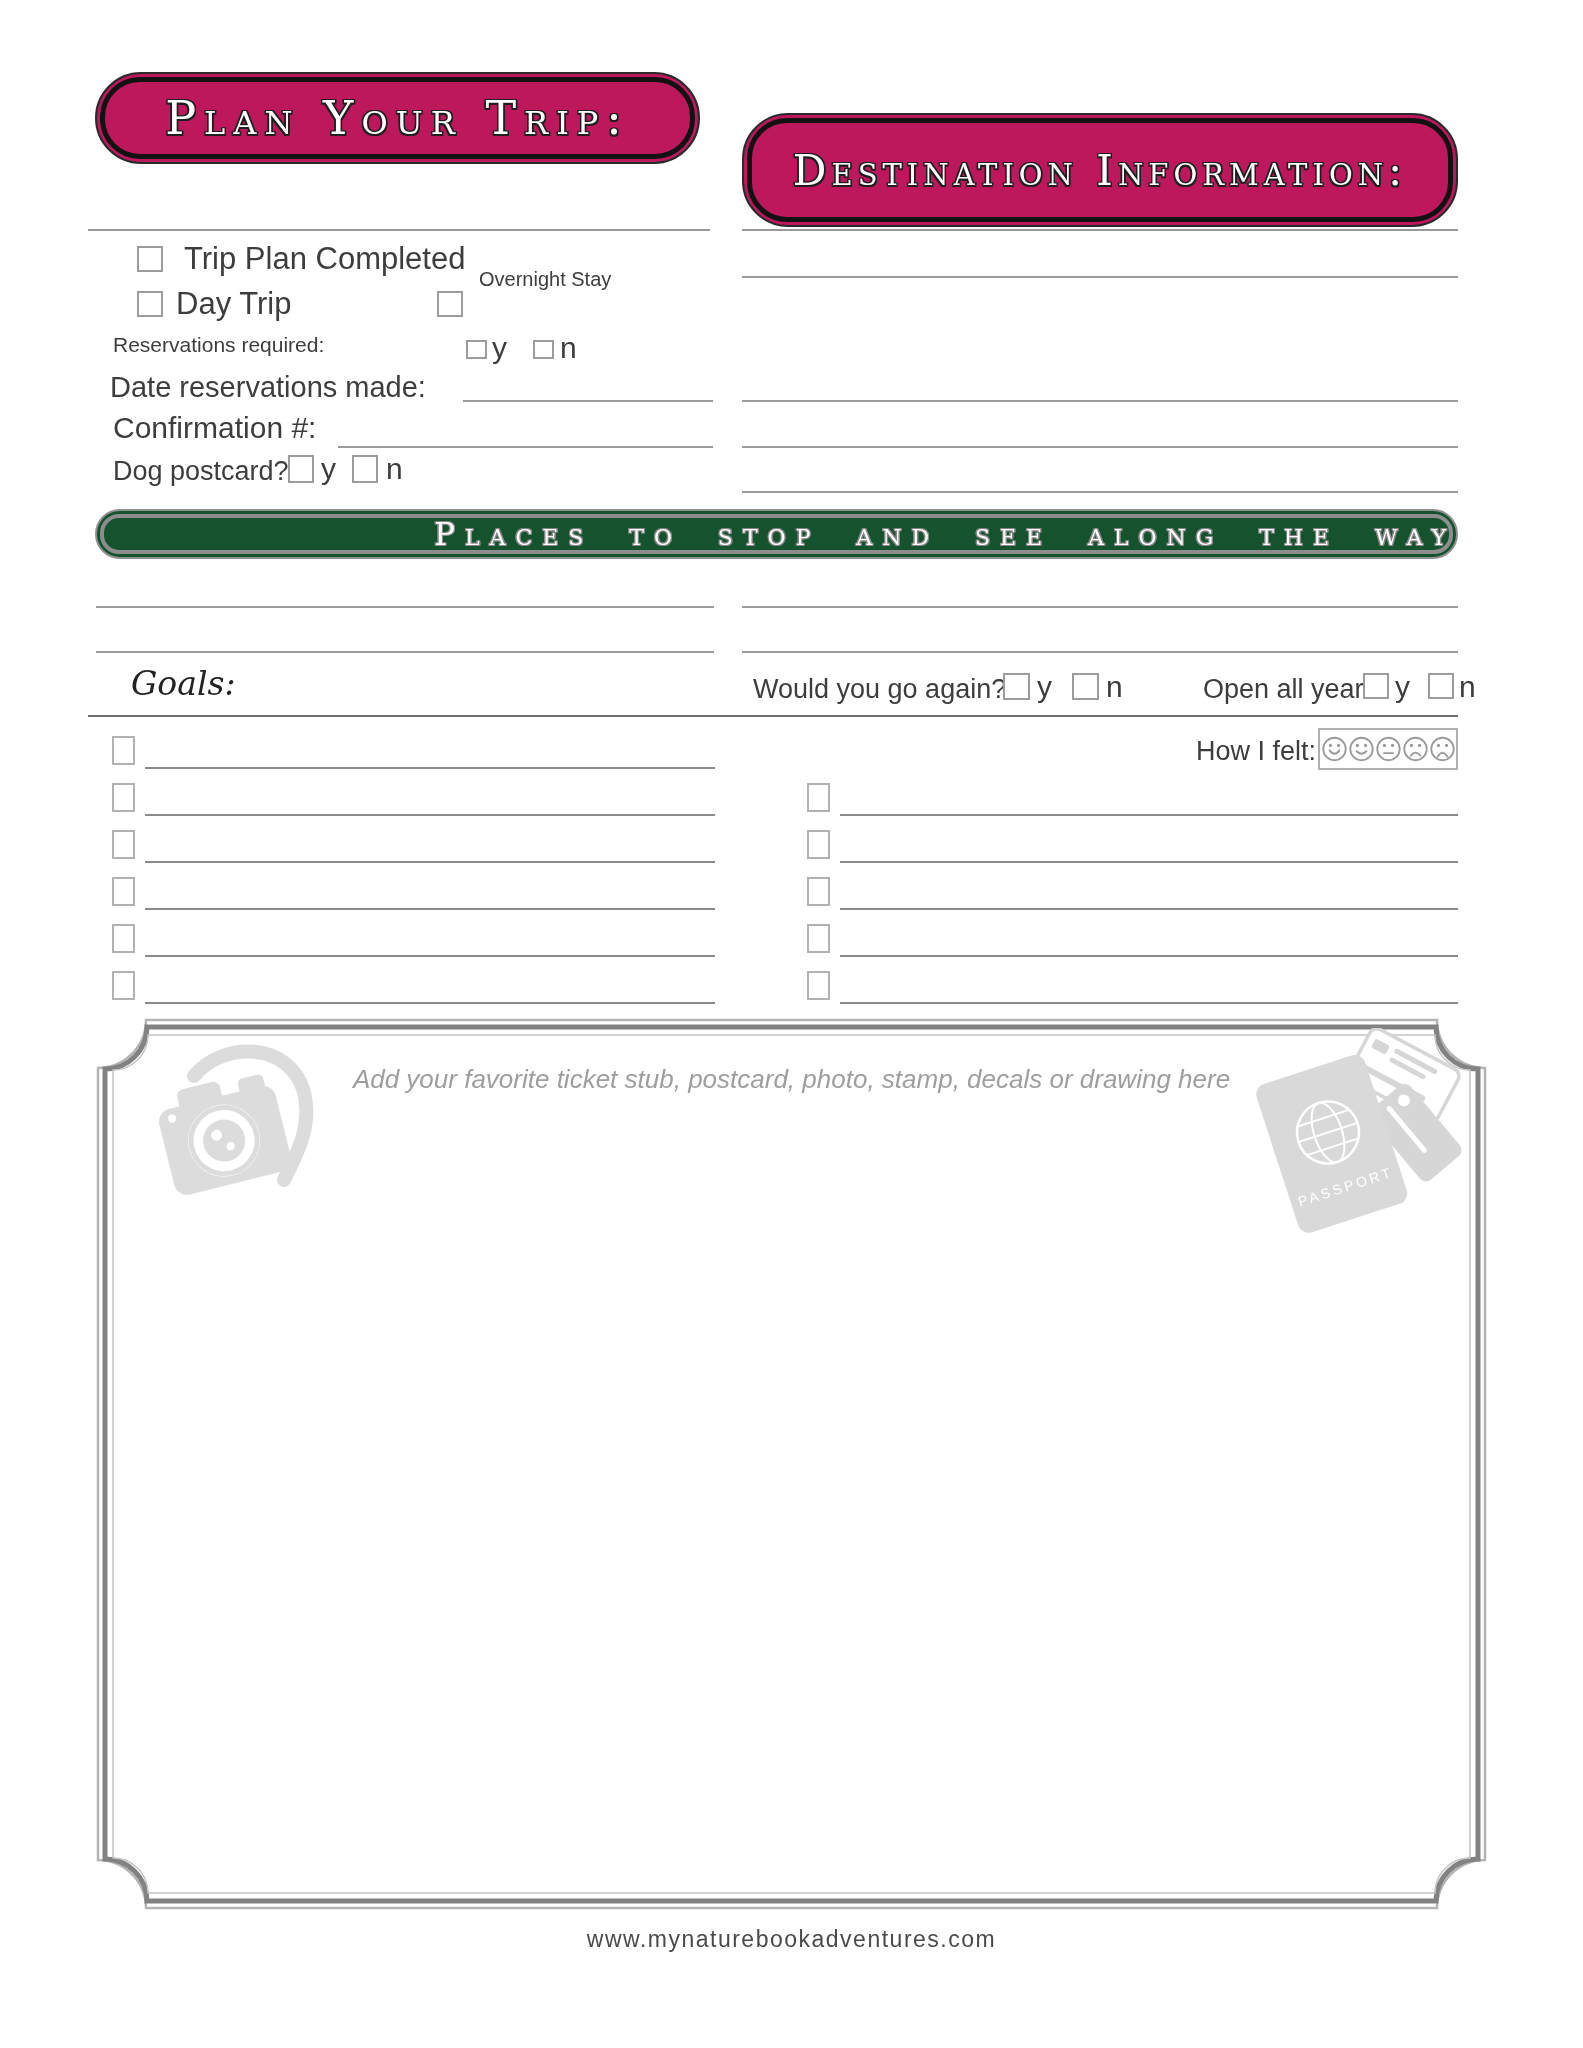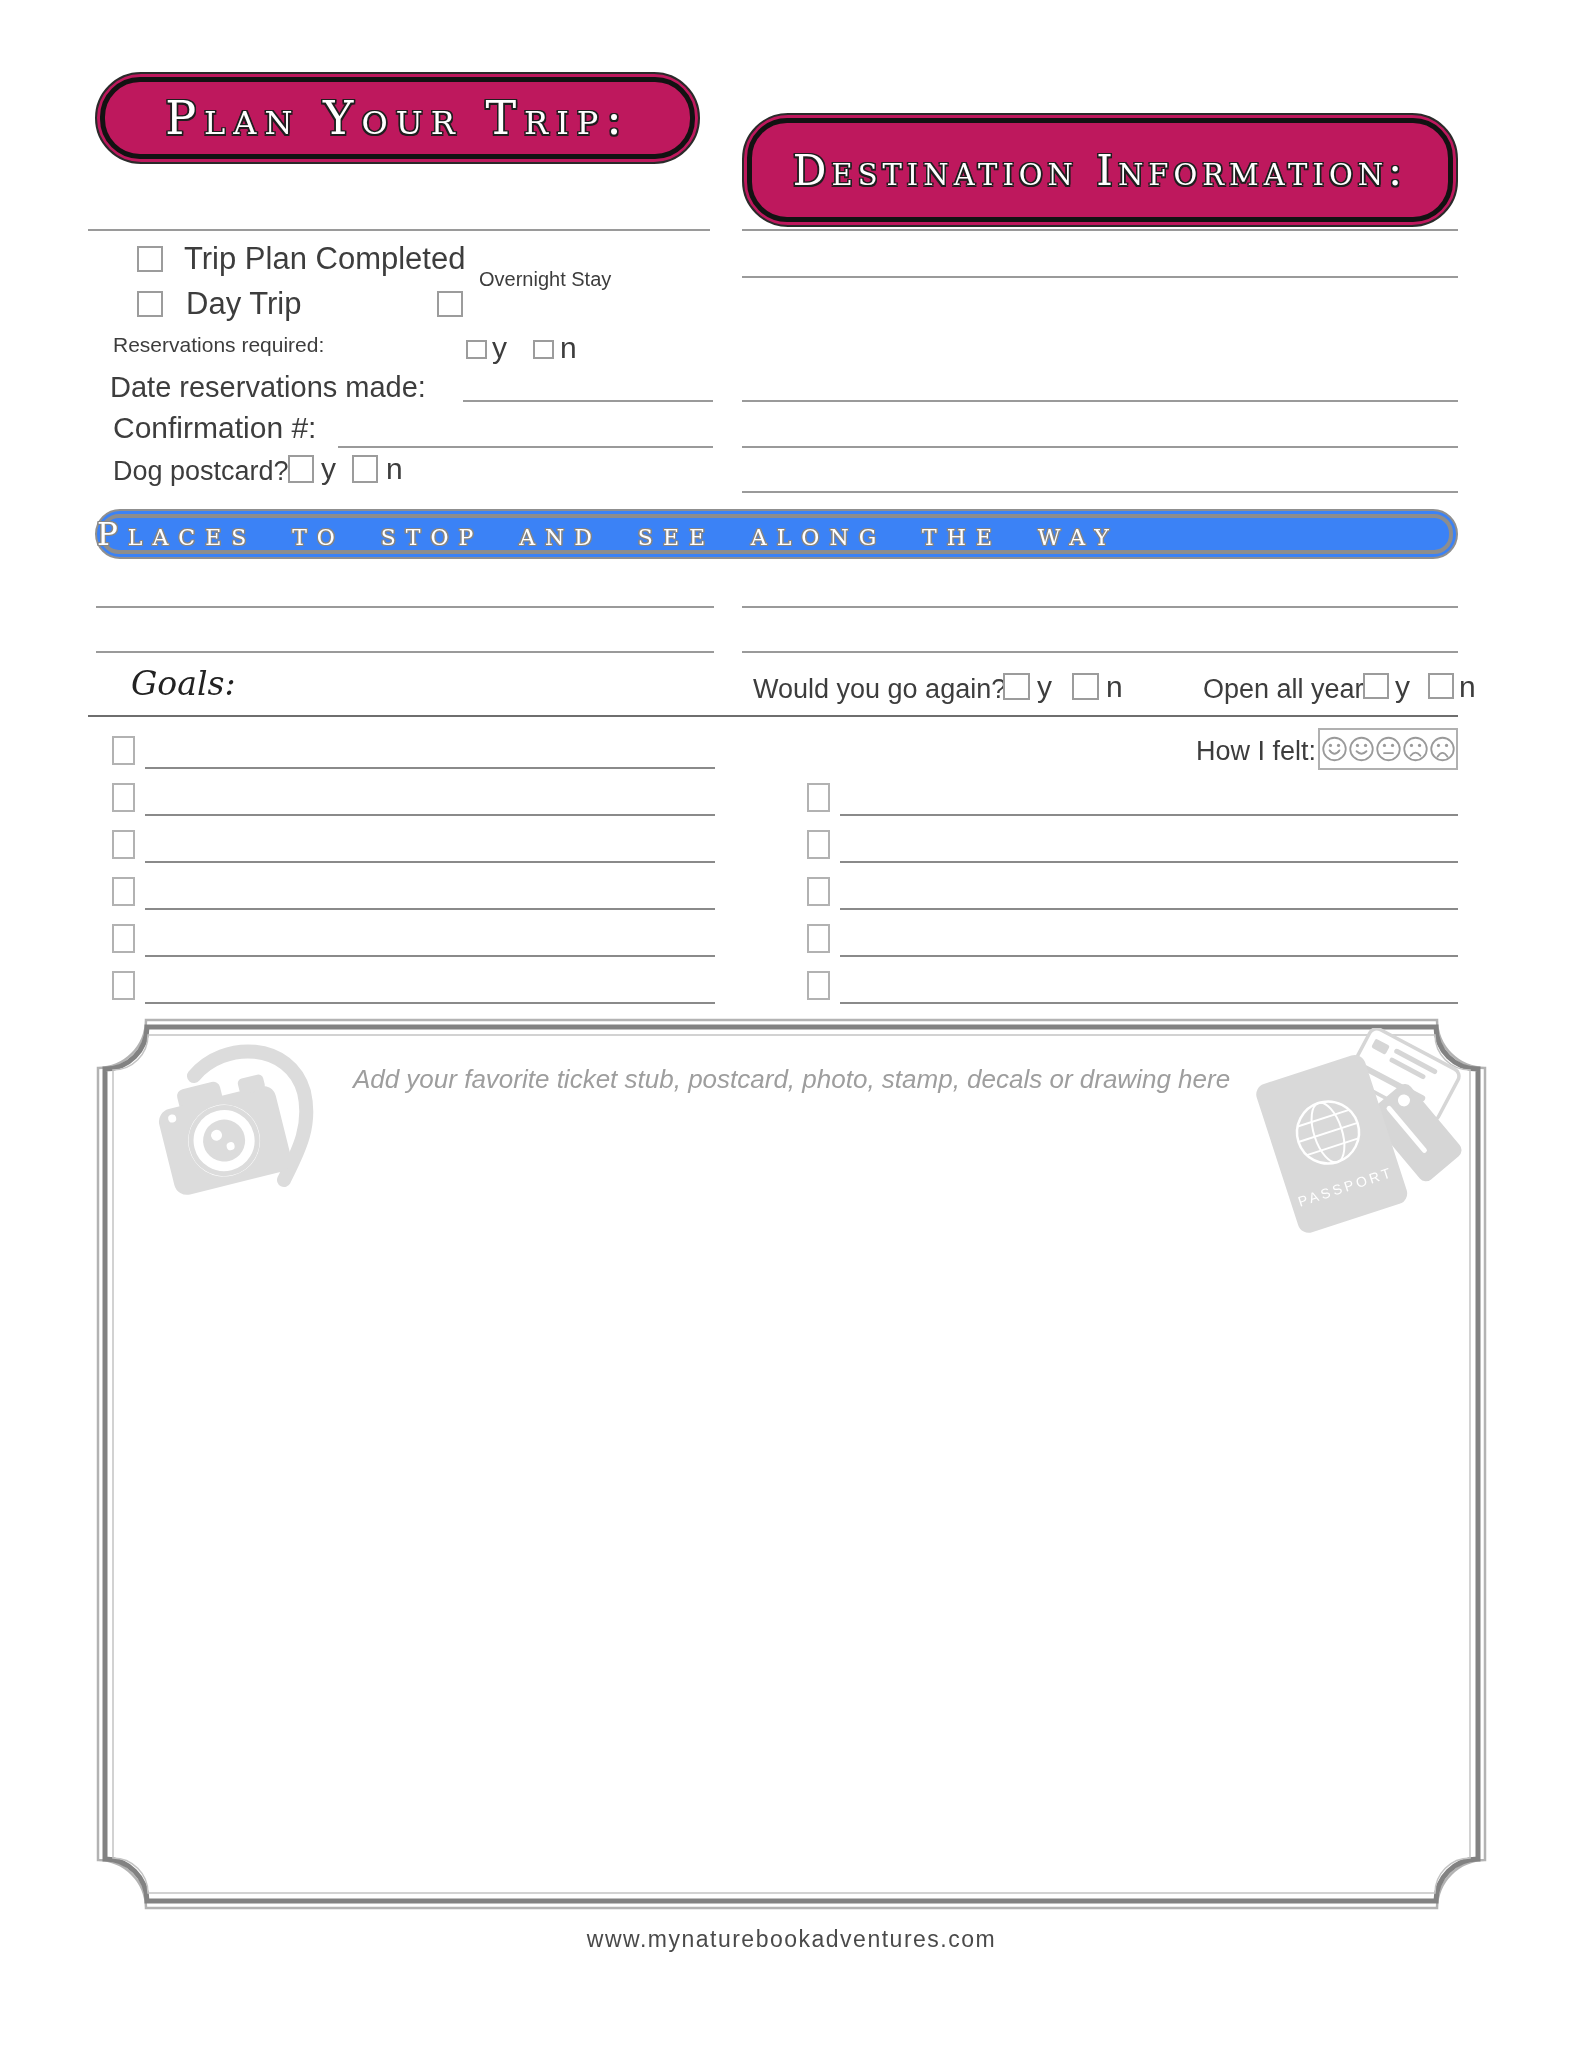--- a/index.html
+++ b/index.html
@@ -49,22 +49,22 @@
   .yn{position:absolute;font-size:30px;color:#3d3d3d;}
   
   .pill{
     position:absolute;border:2px solid #7d7d7d;border-radius:28px;
     display:flex;align-items:center;justify-content:center;
     box-sizing:border-box;background:#fff;
   }
   .pill::before{content:"";position:absolute;inset:2px;border:3px solid #9a9a9a;border-radius:23px;}
   .banner{
     position:absolute;border:2px solid #8f8f8f;border-radius:26px;
-    display:flex;align-items:center;justify-content:flex-start;
-    box-sizing:border-box;background:#3b82f6;
+    display:flex;align-items:center;justify-content:flex-end;
+    box-sizing:border-box;background:#14532d;
   }
   .banner::before{content:"";position:absolute;inset:3px;border:4px solid #8d8d8d;border-radius:19px;}
   
   .goals-label{
     position:absolute;left:131px;top:664px;
     font-family:"DejaVu Serif", serif;
     font-weight:normal;font-style:italic;
     font-size:33px;color:#222;
   }
   .q-label{position:absolute;font-size:27px;white-space:nowrap;color:#3d3d3d;}
@@ -103,21 +103,21 @@
   <div class="badge badge-right">
     <span class="engraved-dark" style="position:relative;">Destination Information:</span>
   </div>
 
   <div class="rule" style="left:88px;top:229px;width:622px;"></div>
 
   <span class="cb" style="left:137px;top:246px;width:26px;height:26px;"></span>
   <span class="label" style="left:184px;top:241px;font-size:31px;">Trip Plan Completed</span>
 
   <span class="cb" style="left:137px;top:291px;width:26px;height:26px;"></span>
-  <span class="label" style="left:186px;top:286px;font-size:31px;">Day Trip</span>
+  <span class="label" style="left:176px;top:286px;font-size:31px;">Day Trip</span>
   <span class="cb" style="left:437px;top:291px;width:26px;height:26px;"></span>
   <span class="label" style="left:479px;top:268px;font-size:20px;">Overnight Stay</span>
 
   <span class="label" style="left:113px;top:333px;font-size:21px;">Reservations required:</span>
   <span class="cb" style="left:466px;top:340px;width:21px;height:19px;"></span>
   <span class="yn" style="left:492px;top:331px;">y</span>
   <span class="cb" style="left:533px;top:340px;width:21px;height:19px;"></span>
   <span class="yn" style="left:560px;top:331px;">n</span>
 
   <span class="label" style="left:110px;top:371px;font-size:29px;">Date reservations made:</span>

